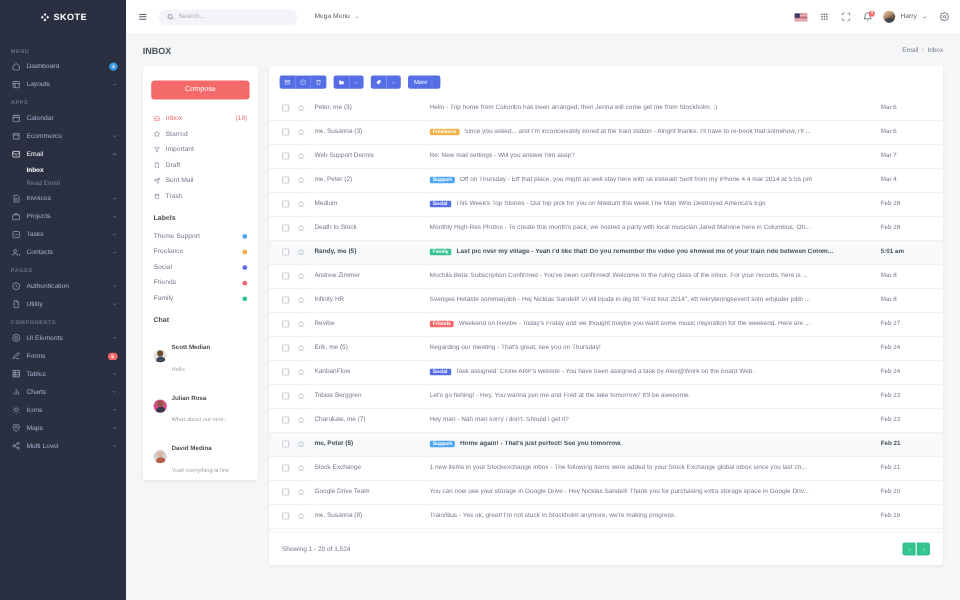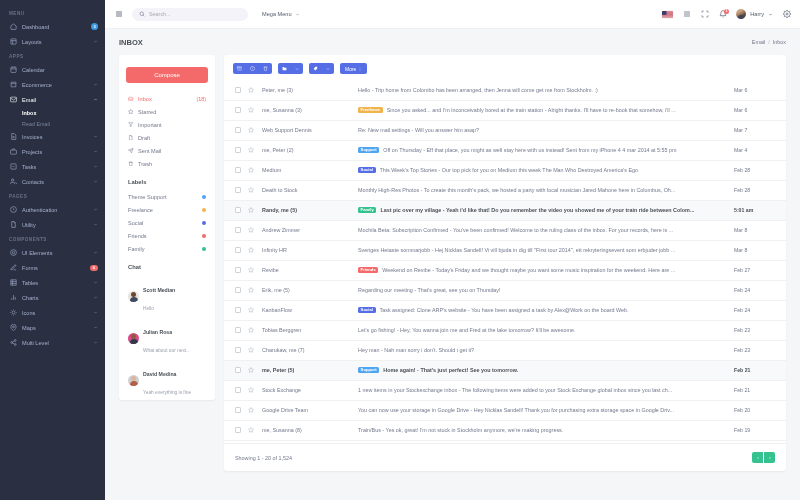--- a/index.html
+++ b/index.html
@@ -236,20 +236,28 @@
   .pg-btn:first-child { border-radius: 2px 0 0 2px; }
   .pg-btn:last-child { border-radius: 0 2px 2px 0; margin-left: .6px; }
   .pg-btn svg { width: 4px; height: 4px; display: block; }
 </style>
 </head>
 <body>
 
 <div class="app">
 
   <aside class="sidebar">
+    <div class="brand">
+      <span class="brand-logo">
+        <svg viewBox="0 0 24 24" fill="#fff">
+            <path d="M12 2l3 4-3 3-3-3zM6 8l3 4-3 3-3-3zM18 8l3 4-3 3-3-3zM12 14l3 4-3 3-3-3z"></path>
+          </svg>
+      </span>
+      <span class="brand-text">SKOTE</span>
+    </div>
 
     <div class="side-scroll">
 
       <div class="menu-title">Menu</div>
 
       <div class="nav-item">
         <span class="ico">
             <svg viewBox="0 0 24 24" fill="none" stroke="currentColor" stroke-width="2">
               <path d="M3 10l9-7 9 7v10a2 2 0 01-2 2H5a2 2 0 01-2-2z"></path>
             </svg>

